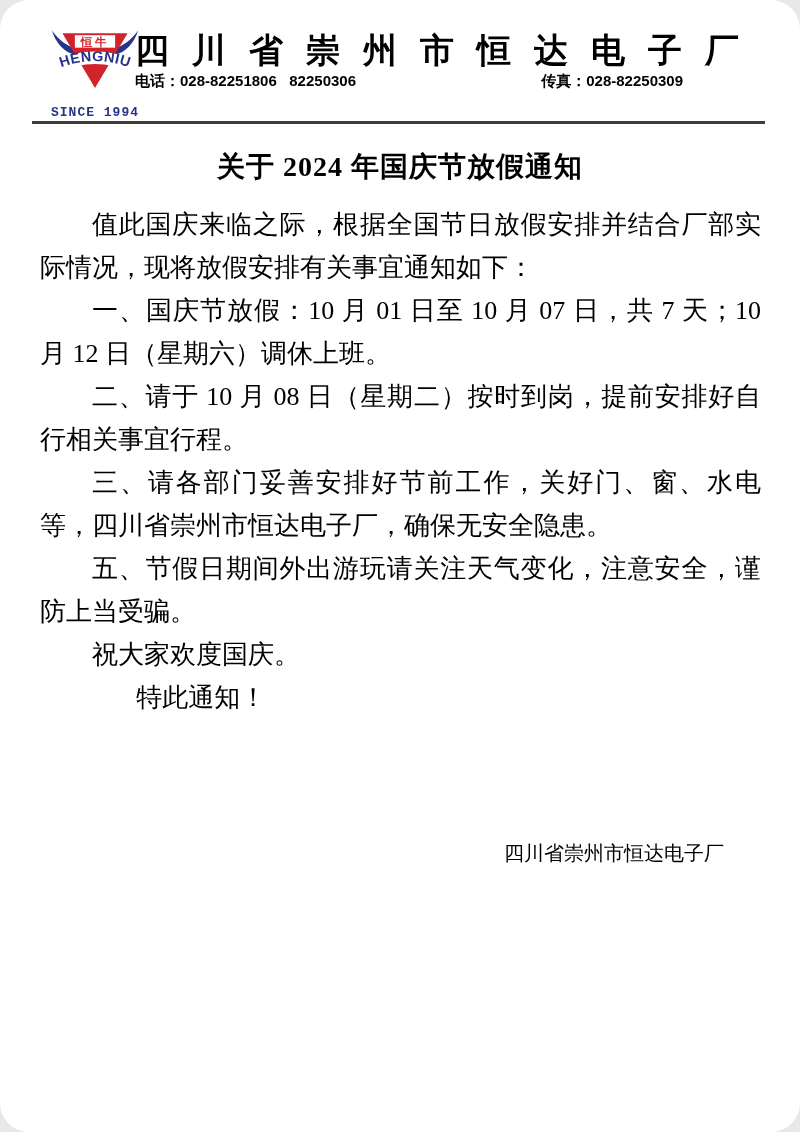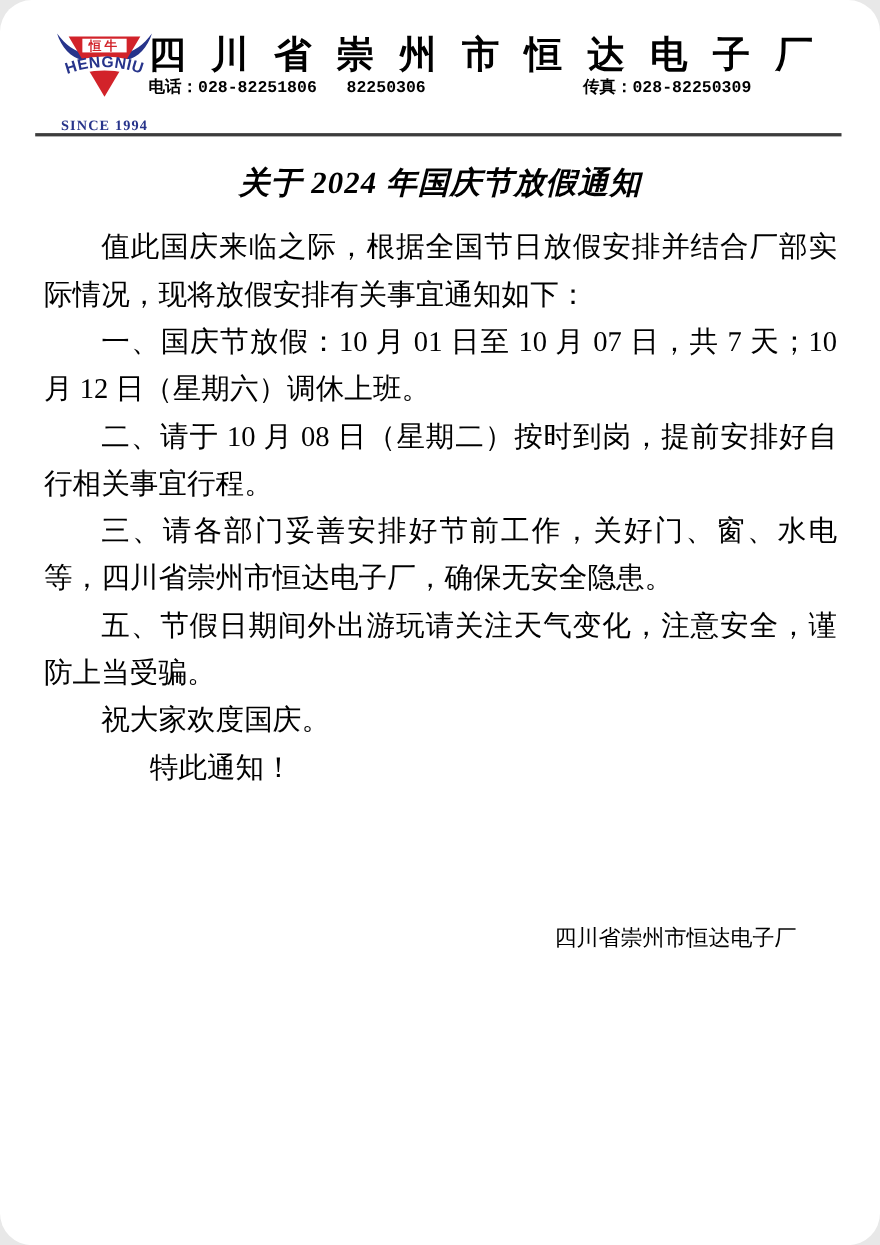--- a/index.html
+++ b/index.html
@@ -12,50 +12,49 @@
     color:#000;
     overflow:hidden;
     border-radius:29px;
   }
 
   
   .header { position:absolute; top:24px; left:35px; right:35px; height:96px; }
   .logo-block { position:absolute; left:10px; top:2px; width:100px; text-align:center; }
   .logo-since {
     margin-top:1px;
-    font-family:Liberation Serif, serif;
+    font-family:Liberation Mono, monospace;
     font-weight:bold; font-size:13px; color:#27348b; letter-spacing:1px;
     white-space:pre;
   }
   .header-right { position:absolute; left:100px; right:0; top:0; }
   .company-name {
     font-size:34px; font-weight:bold;
     letter-spacing:23px; white-space:nowrap;
     line-height:38px; margin-top:8px;
   }
   .contact {
-    font-family:Liberation Mono, monospace;
+    font-family:Liberation Sans, sans-serif;
     font-weight:bold; font-size:15px; line-height:18px;
   }
   .contact-row { display:flex; white-space:pre; margin-top:1px; }
   .contact-row.first { padding-right:82px; justify-content:space-between; margin-top:2px; }
   .contact-row .website { margin-left:26px; }
   .header-rule {
     position:absolute; top:121px; left:32px; right:35px; height:3px;
     background:#3d3d3d;
   }
 
   
   .doc-title {
     position:absolute; top:146px; left:0; right:0;
     text-align:center;
     font-size:28px; font-weight:bold;
     line-height:42px;
     letter-spacing:1px;
-    font-style:italic;
   }
 
   
   .doc-body {
     position:absolute; top:203px; left:40px; width:721px;
     font-size:26px; line-height:43px;
     text-align:justify;
   }
   .doc-body p { margin:0; text-indent:2em; }
   .closing-wish { text-indent:2em; }

